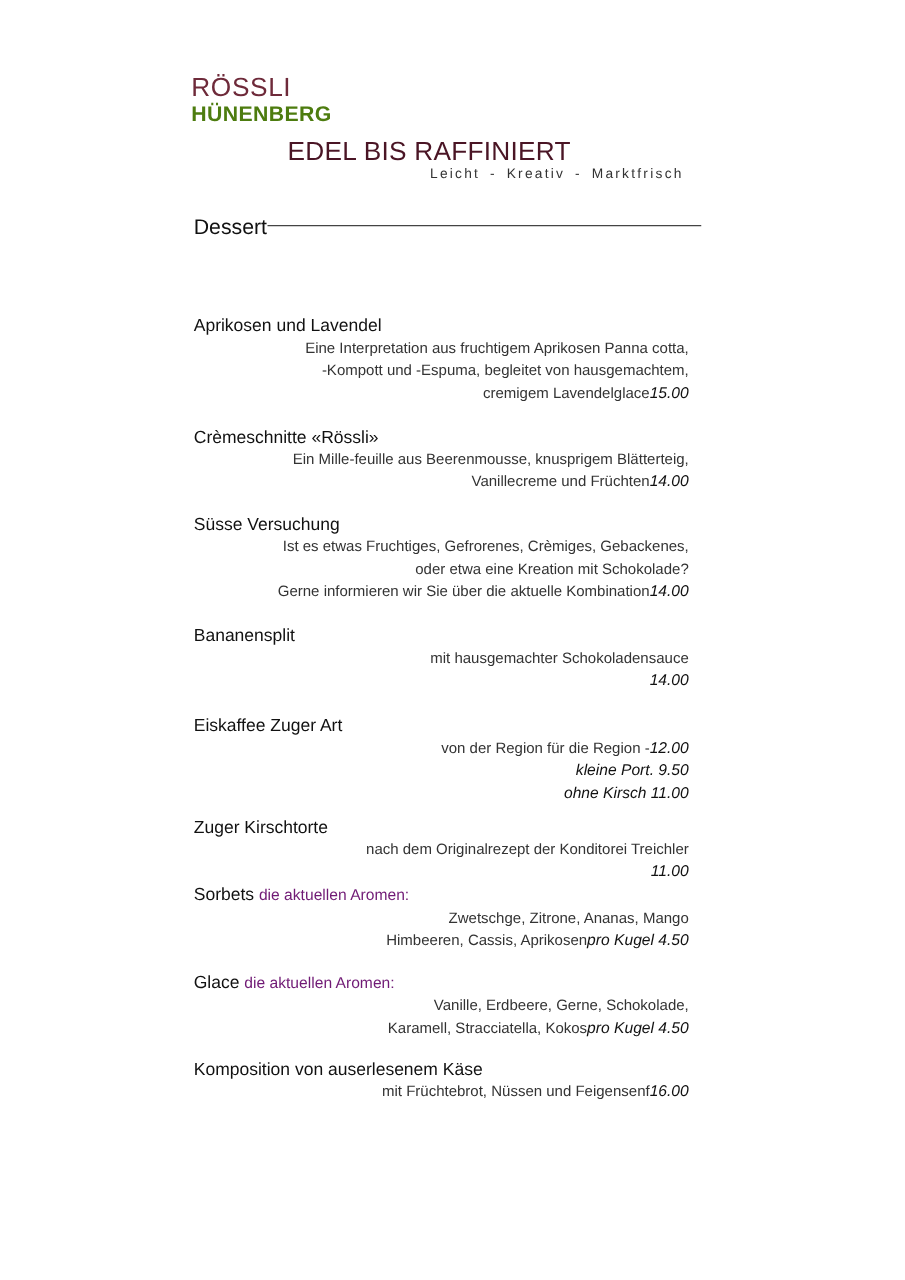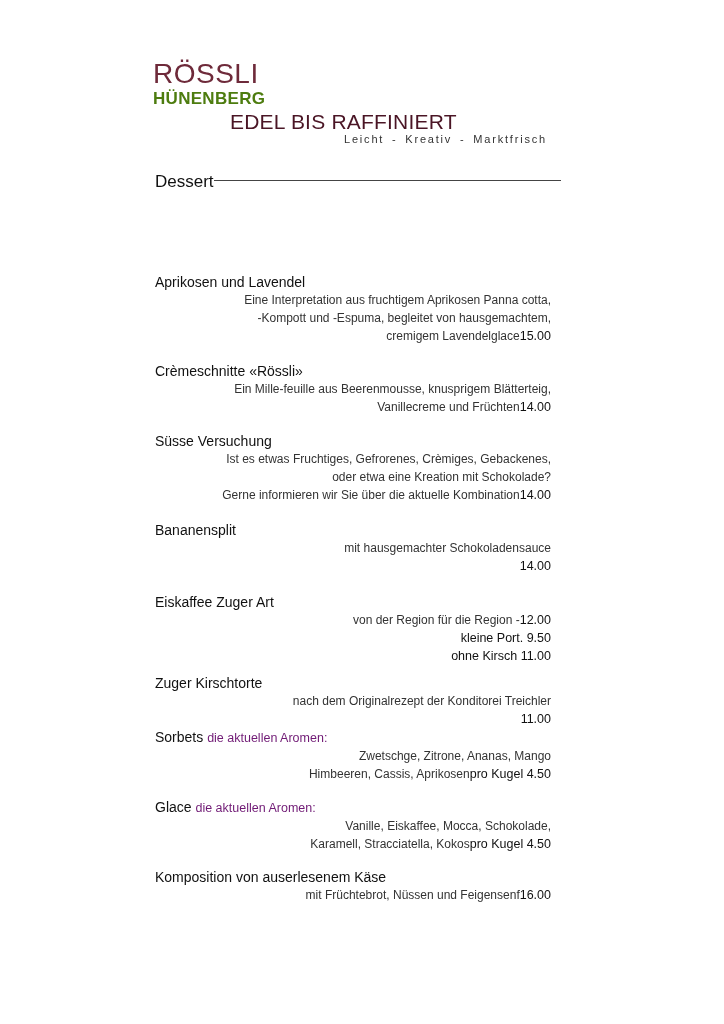--- a/index.html
+++ b/index.html
@@ -1,30 +1,30 @@
 <!DOCTYPE html>
 <html><head>
   <meta charset="utf-8">
   <style>
     html, body { margin:0; padding:0; background:#fff; }
     body { width:724px; height:1024px; position:relative; overflow:hidden;
            font-family:"Liberation Sans", sans-serif; color:#1a1a1a; }
     .logo { position:absolute; left:153px; top:60px; color:#6e2a3a; line-height:1; }
-    .logo .l1 { font-size:28px; letter-spacing:0.5px; font-weight:normal; }
+    .logo .l1 { font-size:21px; letter-spacing:0.5px; font-weight:normal; }
     .logo .l2 { font-size:17px; font-weight:bold; letter-spacing:0.3px; margin-top:2px; color:#4d7c0f; }
     .title { position:absolute; left:230px; top:110px; font-size:21px; color:#4a1525; letter-spacing:0.2px; }
     .subtitle { position:absolute; left:344px; top:133px; font-size:11px; letter-spacing:1.8px; color:#333; word-spacing:3px; }
     .section { position:absolute; left:155px; top:172px; width:406px; display:flex; align-items:center; }
     .section .label { font-size:17px; color:#111; }
     .section .rule { flex:1; border-bottom:1px solid #444; margin-bottom:3px; }
     .item { position:absolute; left:155px; width:396px; }
-    .item .name { font-size:14px; color:#111; line-height:18px;margin-top:22px; }
+    .item .name { font-size:14px; color:#111; line-height:18px; }
     .item .name .sub { font-size:12.5px; color:#701a75; }
     .row { display:flex; justify-content:flex-end; font-size:12px; line-height:18px; color:#333; }
-    .row .price { color:#111; font-size:12.5px; text-align:right; white-space:nowrap; }
+    .row .price { color:#111; font-size:12.5px; text-align:right; white-space:nowrap;font-style:italic; }
   </style>
 </head>
 <body>
 
 <div class="logo">
   <div class="l1">RÖSSLI</div>
   <div class="l2">HÜNENBERG</div>
 </div>
 <div class="title">EDEL BIS RAFFINIERT</div>
 <div class="subtitle">Leicht  -  Kreativ  -  Marktfrisch</div>
@@ -119,21 +119,21 @@
         <span class="price"></span>
       </div>
       <div class="row">
         <span>Himbeeren, Cassis, Aprikosen</span>
         <span class="price">pro Kugel 4.50</span>
       </div>
     </div>
     <div class="item" style="top: 776px;">
       <div class="name"><span>Glace</span> <span class="sub">die aktuellen Aromen:</span></div>
       <div class="row">
-        <span>Vanille, Eiskaffee, Mocca, Schokolade,</span>
+        <span>Vanille, Erdbeere, Gerne, Schokolade,</span>
         <span class="price"></span>
       </div>
       <div class="row">
         <span>Karamell, Stracciatella, Kokos</span>
         <span class="price">pro Kugel 4.50</span>
       </div>
     </div>
     <div class="item" style="top: 846px;">
       <div class="name"><span>Komposition von auserlesenem Käse</span></div>
       <div class="row">

